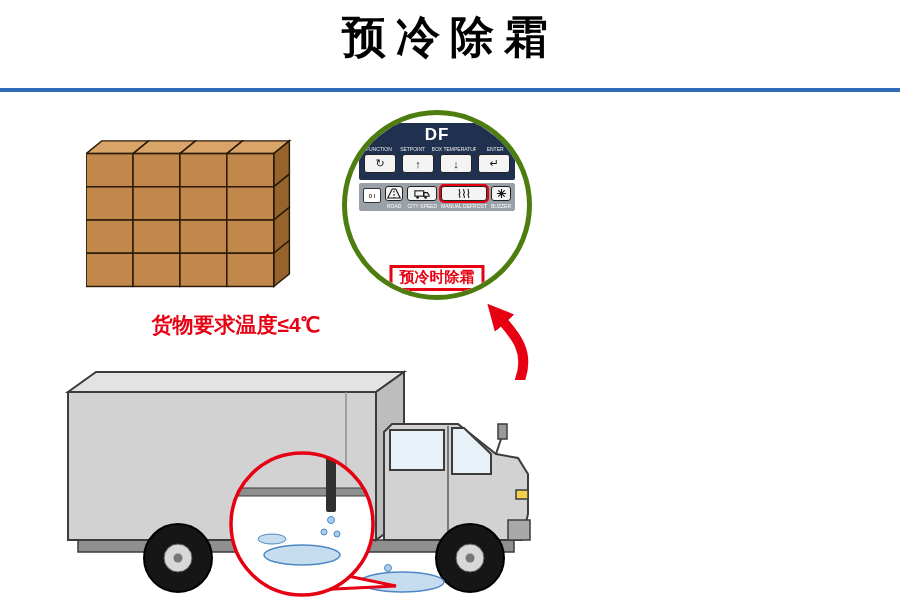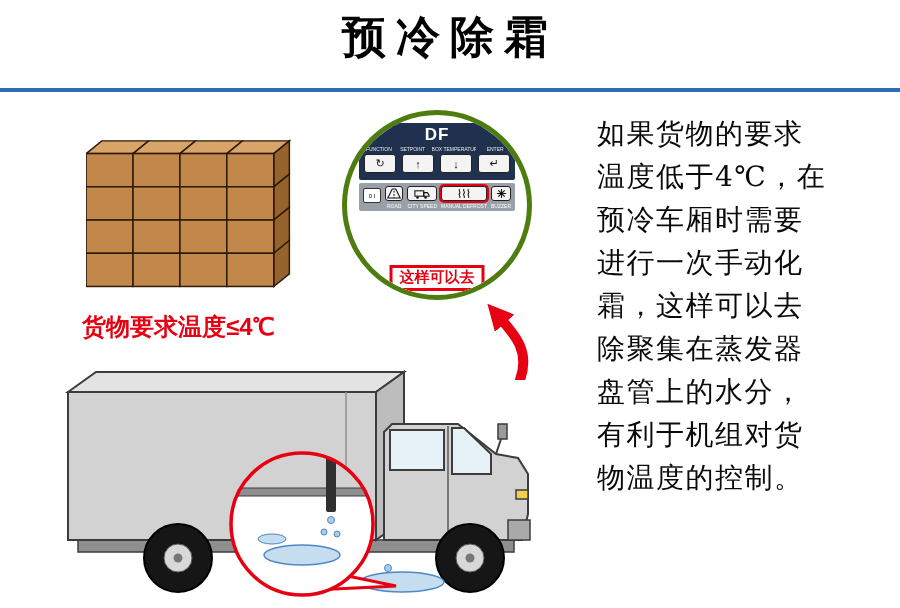--- a/index.html
+++ b/index.html
@@ -12,22 +12,22 @@
          font-family:"Liberation Sans",sans-serif;}
 
   
   .title{position:absolute;top:8px;left:0;width:100%;margin:0;text-align:center;
          font-family:"DejaVu Serif",serif;font-size:44px;font-weight:600;
          letter-spacing:10px;color:#000;}
   .rule{position:absolute;top:88px;left:0;width:900px;height:4px;background:var(--accent-blue);}
 
   
   .boxes{position:absolute;left:86px;top:136px;width:225px;height:171px;}
-  .cargo-caption{position:absolute;left:82px;top:311px;width:238px;text-align:left;
-         color:var(--highlight-red);font-size:24px;font-weight:bold;}
+  .cargo-caption{position:absolute;left:82px;top:311px;width:238px;text-align:right;
+         color:var(--highlight-red);font-size:21px;font-weight:bold;}
 
   
   .panel-circle{position:absolute;left:342px;top:110px;width:190px;height:190px;
          box-sizing:border-box;border:5px solid #4d7c0f;border-radius:50%;
          background:#fff;overflow:hidden;}
   .panel{position:absolute;left:12px;top:8px;width:156px;}
   .panel-top{background:#20314f;border-radius:10px 10px 2px 2px;padding:2px 5px 7px;}
   .df{text-align:center;color:#fff;font-size:17px;font-weight:bold;letter-spacing:1px;}
   .top-labels{display:grid;grid-template-columns:1fr 1fr 1.5fr 1fr;column-gap:4px;margin-top:1px;}
   .top-labels span{color:#e8e8e8;font-size:5px;text-align:center;white-space:nowrap;overflow:hidden;}
@@ -159,21 +159,21 @@
         <div class="bcol">
           <div class="bbtn">
             <svg width="11" height="11" viewBox="0 0 12 12">
               <path d="M6 1 V11 M1 6 H11 M2.5 2.5 L9.5 9.5 M9.5 2.5 L2.5 9.5" stroke="#111" stroke-width="1.2"></path>
             </svg>
           </div>
           <div class="blabel">BUZZER</div>
         </div>
       </div>
     </div>
-    <div class="hl-caption">这样可以去</div>
+    <div class="hl-caption">预冷时除霜</div>
   </div>
 
   <svg class="arrow" viewBox="0 0 80 80">
     <defs>
       <marker id="ah" markerUnits="userSpaceOnUse" markerWidth="26" markerHeight="26" refX="7" refY="13" orient="auto">
         <path d="M0,0 L26,13 L0,26 Z" fill="#e60012"></path>
       </marker>
     </defs>
     <path d="M58,80 C68,52 54,36 38,18" stroke="#e60012" stroke-width="10" fill="none" stroke-linecap="round" marker-end="url(#ah)"></path>
   </svg>
@@ -231,23 +231,14 @@
         <circle cx="281" cy="158" r="3.5" fill="#a9cde8" stroke="#4d88c4"></circle>
         <circle cx="274" cy="170" r="3" fill="#a9cde8" stroke="#4d88c4"></circle>
         <circle cx="287" cy="172" r="3" fill="#a9cde8" stroke="#4d88c4"></circle>
         <ellipse cx="252" cy="193" rx="38" ry="10" fill="#c6ddf0" stroke="#4d88c4" stroke-width="1.5"></ellipse>
         <ellipse cx="222" cy="177" rx="14" ry="5" fill="#c6ddf0" stroke="#4d88c4" stroke-width="1"></ellipse>
       </g>
       <circle cx="252" cy="162" r="71" fill="none" stroke="#e60012" stroke-width="3.5"></circle>
     </g>
   </svg>
 
-  <div class="paragraph">如果货物的要求
-温度低于4℃，在
-预冷车厢时需要
-进行一次手动化
-霜，这样可以去
-除聚集在蒸发器
-盘管上的水分，
-有利于机组对货
-物温度的控制。</div>
 
 </div>
 
 </body></html>

